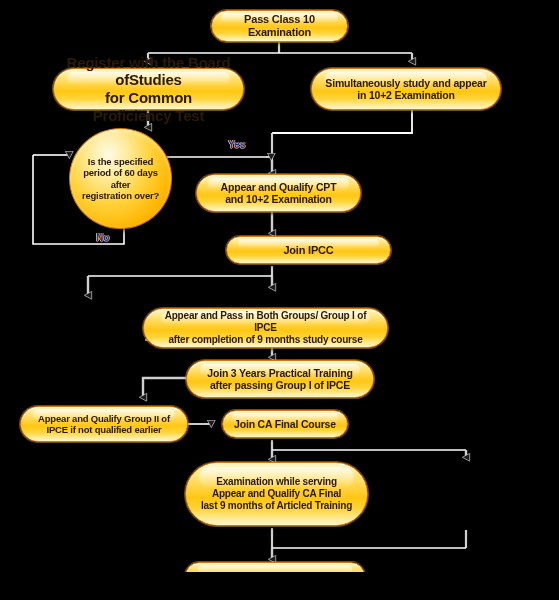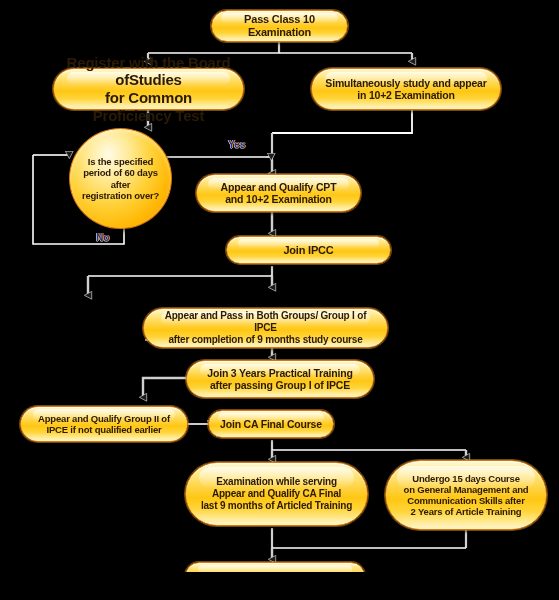--- a/index.html
+++ b/index.html
@@ -227,34 +227,28 @@
   <div class="node pill" style="left:186px; top:360px; width:188px; height:38px; font-size:10.5px; flex-direction:column;">
     <span class="txt">Join 3 Years Practical Training</span>
     <span class="txt">after passing Group I of IPCE</span>
   </div>
 
   <div class="node pill" style="left:20px; top:406px; width:168px; height:36px; font-size:9.5px; flex-direction:column;">
     <span class="txt">Appear and Qualify Group II of</span>
     <span class="txt">IPCE if not qualified earlier</span>
   </div>
 
-  <div class="node pill" style="left:208px; top:410px; width:126px; height:28px; font-size:10.5px;">
+  <div class="node pill" style="left:222px; top:410px; width:126px; height:28px; font-size:10.5px;">
     <span class="txt">Join CA Final Course</span>
   </div>
 
   <div class="node pill" style="left:185px; top:462px; width:183px; height:64px; font-size:10px; flex-direction:column;">
     <span class="txt">Examination while serving</span>
     <span class="txt">Appear and Qualify CA Final</span>
     <span class="txt">last 9 months of Articled Training</span>
   </div>
 
-  <div class="node pill" style="left:385px; top:460px; width:162px; height:70px; font-size:9.5px; flex-direction:column;">
-    <span class="txt">Undergo 15 days Course</span>
-    <span class="txt">on General Management and</span>
-    <span class="txt">Communication Skills after</span>
-    <span class="txt">2 Years of Article Training</span>
-  </div>
 
   <div class="node pill" style="left:185px; top:562px; width:180px; height:28px; font-size:10.5px;">
     <span class="txt">Acquire Membership of ICAI</span>
   </div>
 
 </div>
 
 </body></html>

